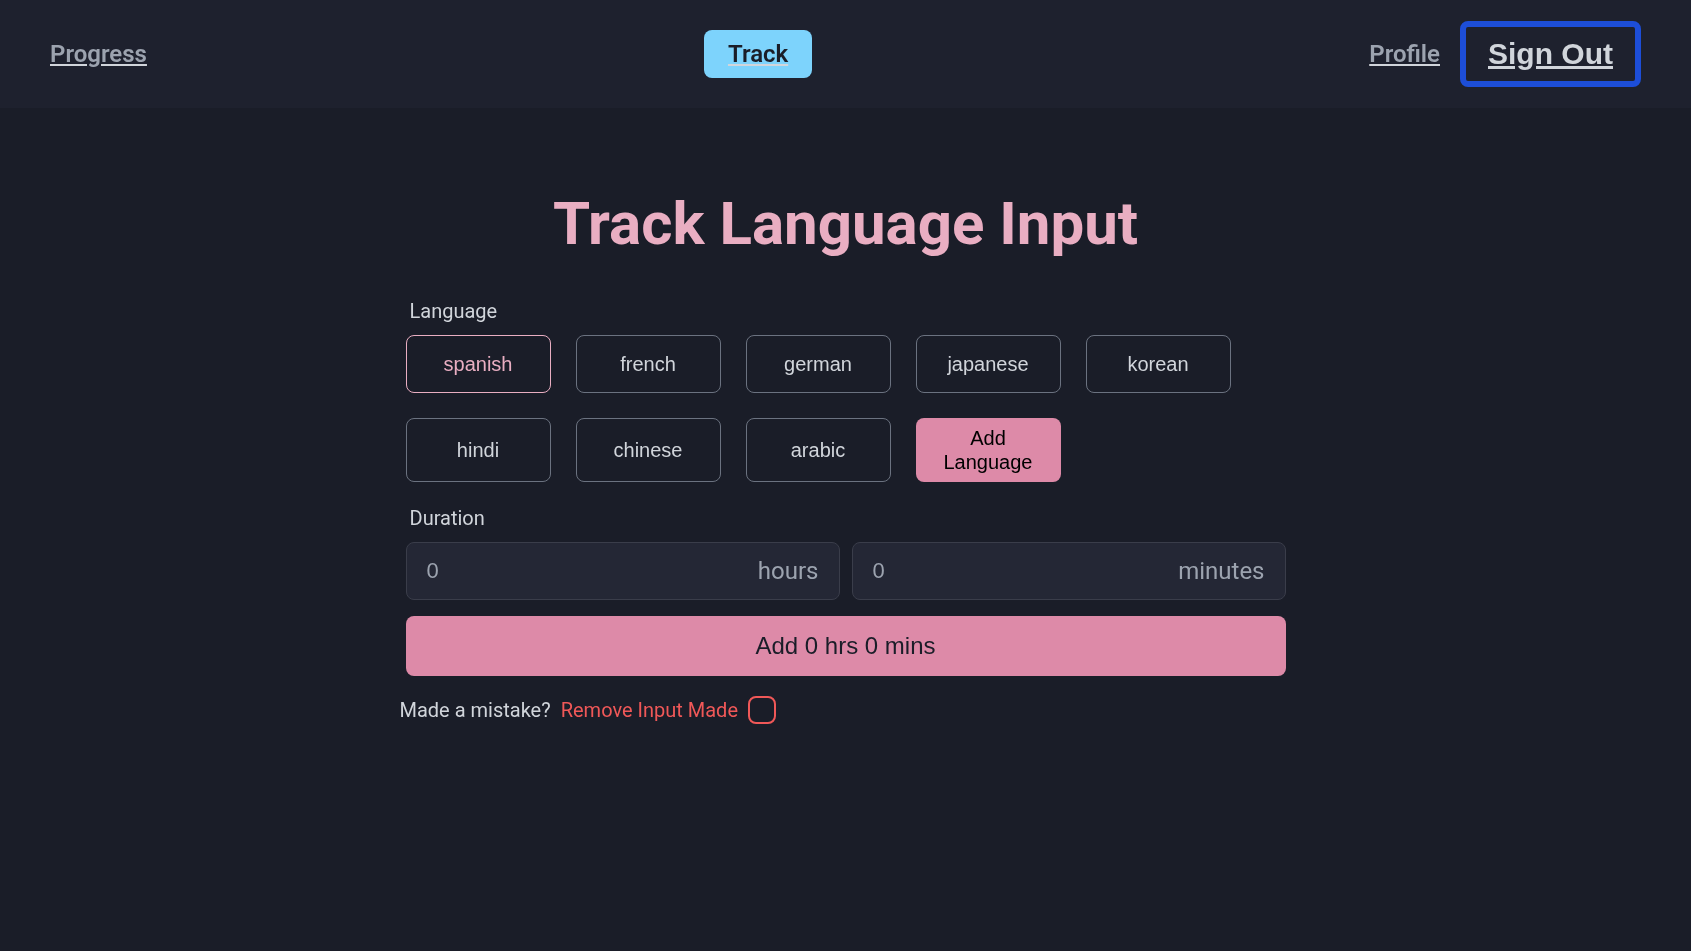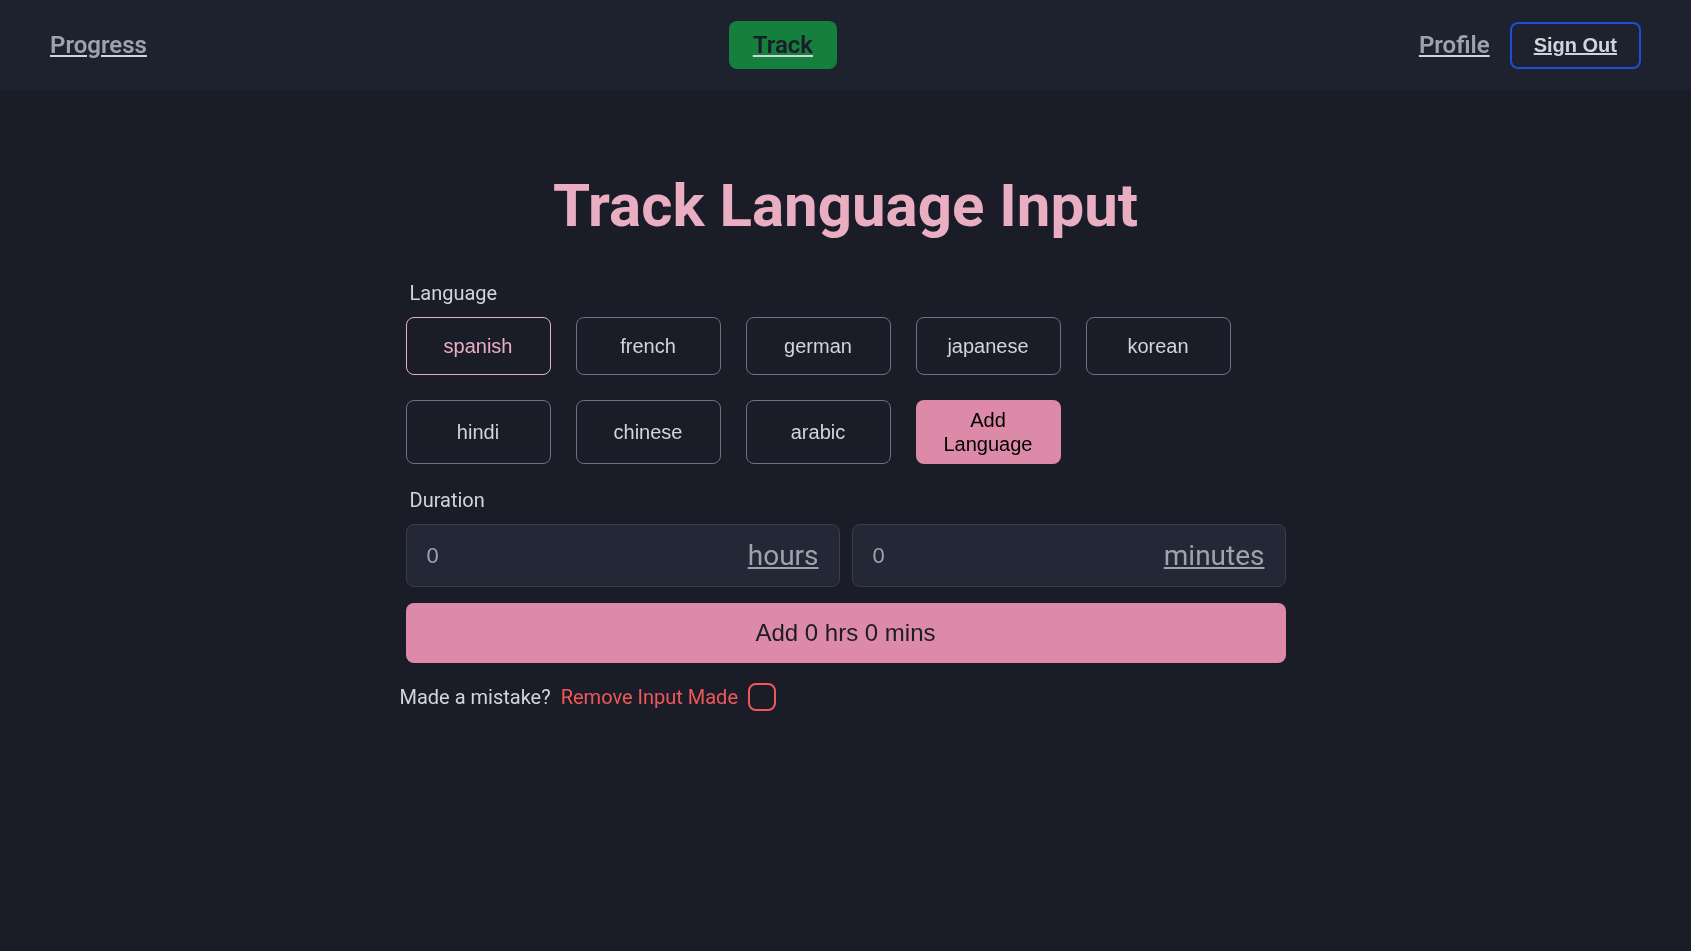--- a/index.html
+++ b/index.html
@@ -31,34 +31,34 @@
     }
 
     .nav-link {
       font-size: 24px;
       font-weight: 600;
       color: #9ca3af;
       cursor: pointer;
     }
 
     .nav-link-active {
-      background-color: #15803d;
+      background-color: #7dd3fc;
       color: #1a1d28;
       padding: 10px 24px;
       border-radius: 8px;
       font-size: 24px;
       font-weight: 600;
       cursor: pointer;
     }
 
     .sign-out-btn {
       background: transparent;
-      border: 2px solid #1d4ed8;
-      color: #d1d5db;
-      font-size: 20px;
+      border: 6px solid #1d4ed8;
+      color: #d1d5db;
+      font-size: 30px;
       font-weight: 600;
       padding: 10px 22px;
       border-radius: 8px;
       cursor: pointer;
     }
 
     .main-content {
       max-width: 920px;
       margin: 0 auto;
       padding: 80px 20px 40px;
@@ -135,22 +135,21 @@
       flex: 1;
       background: transparent;
       border: none;
       outline: none;
       color: #9ca3af;
       font-size: 22px;
     }
 
     .duration-unit {
       color: #9ca3af;
-      font-size: 28px;
-      text-decoration: underline;
+      font-size: 24px;
     }
 
     .submit-btn {
       width: 100%;
       background-color: #dd8aa8;
       color: #1a1d28;
       border: none;
       border-radius: 8px;
       font-size: 24px;
       font-weight: 500;

